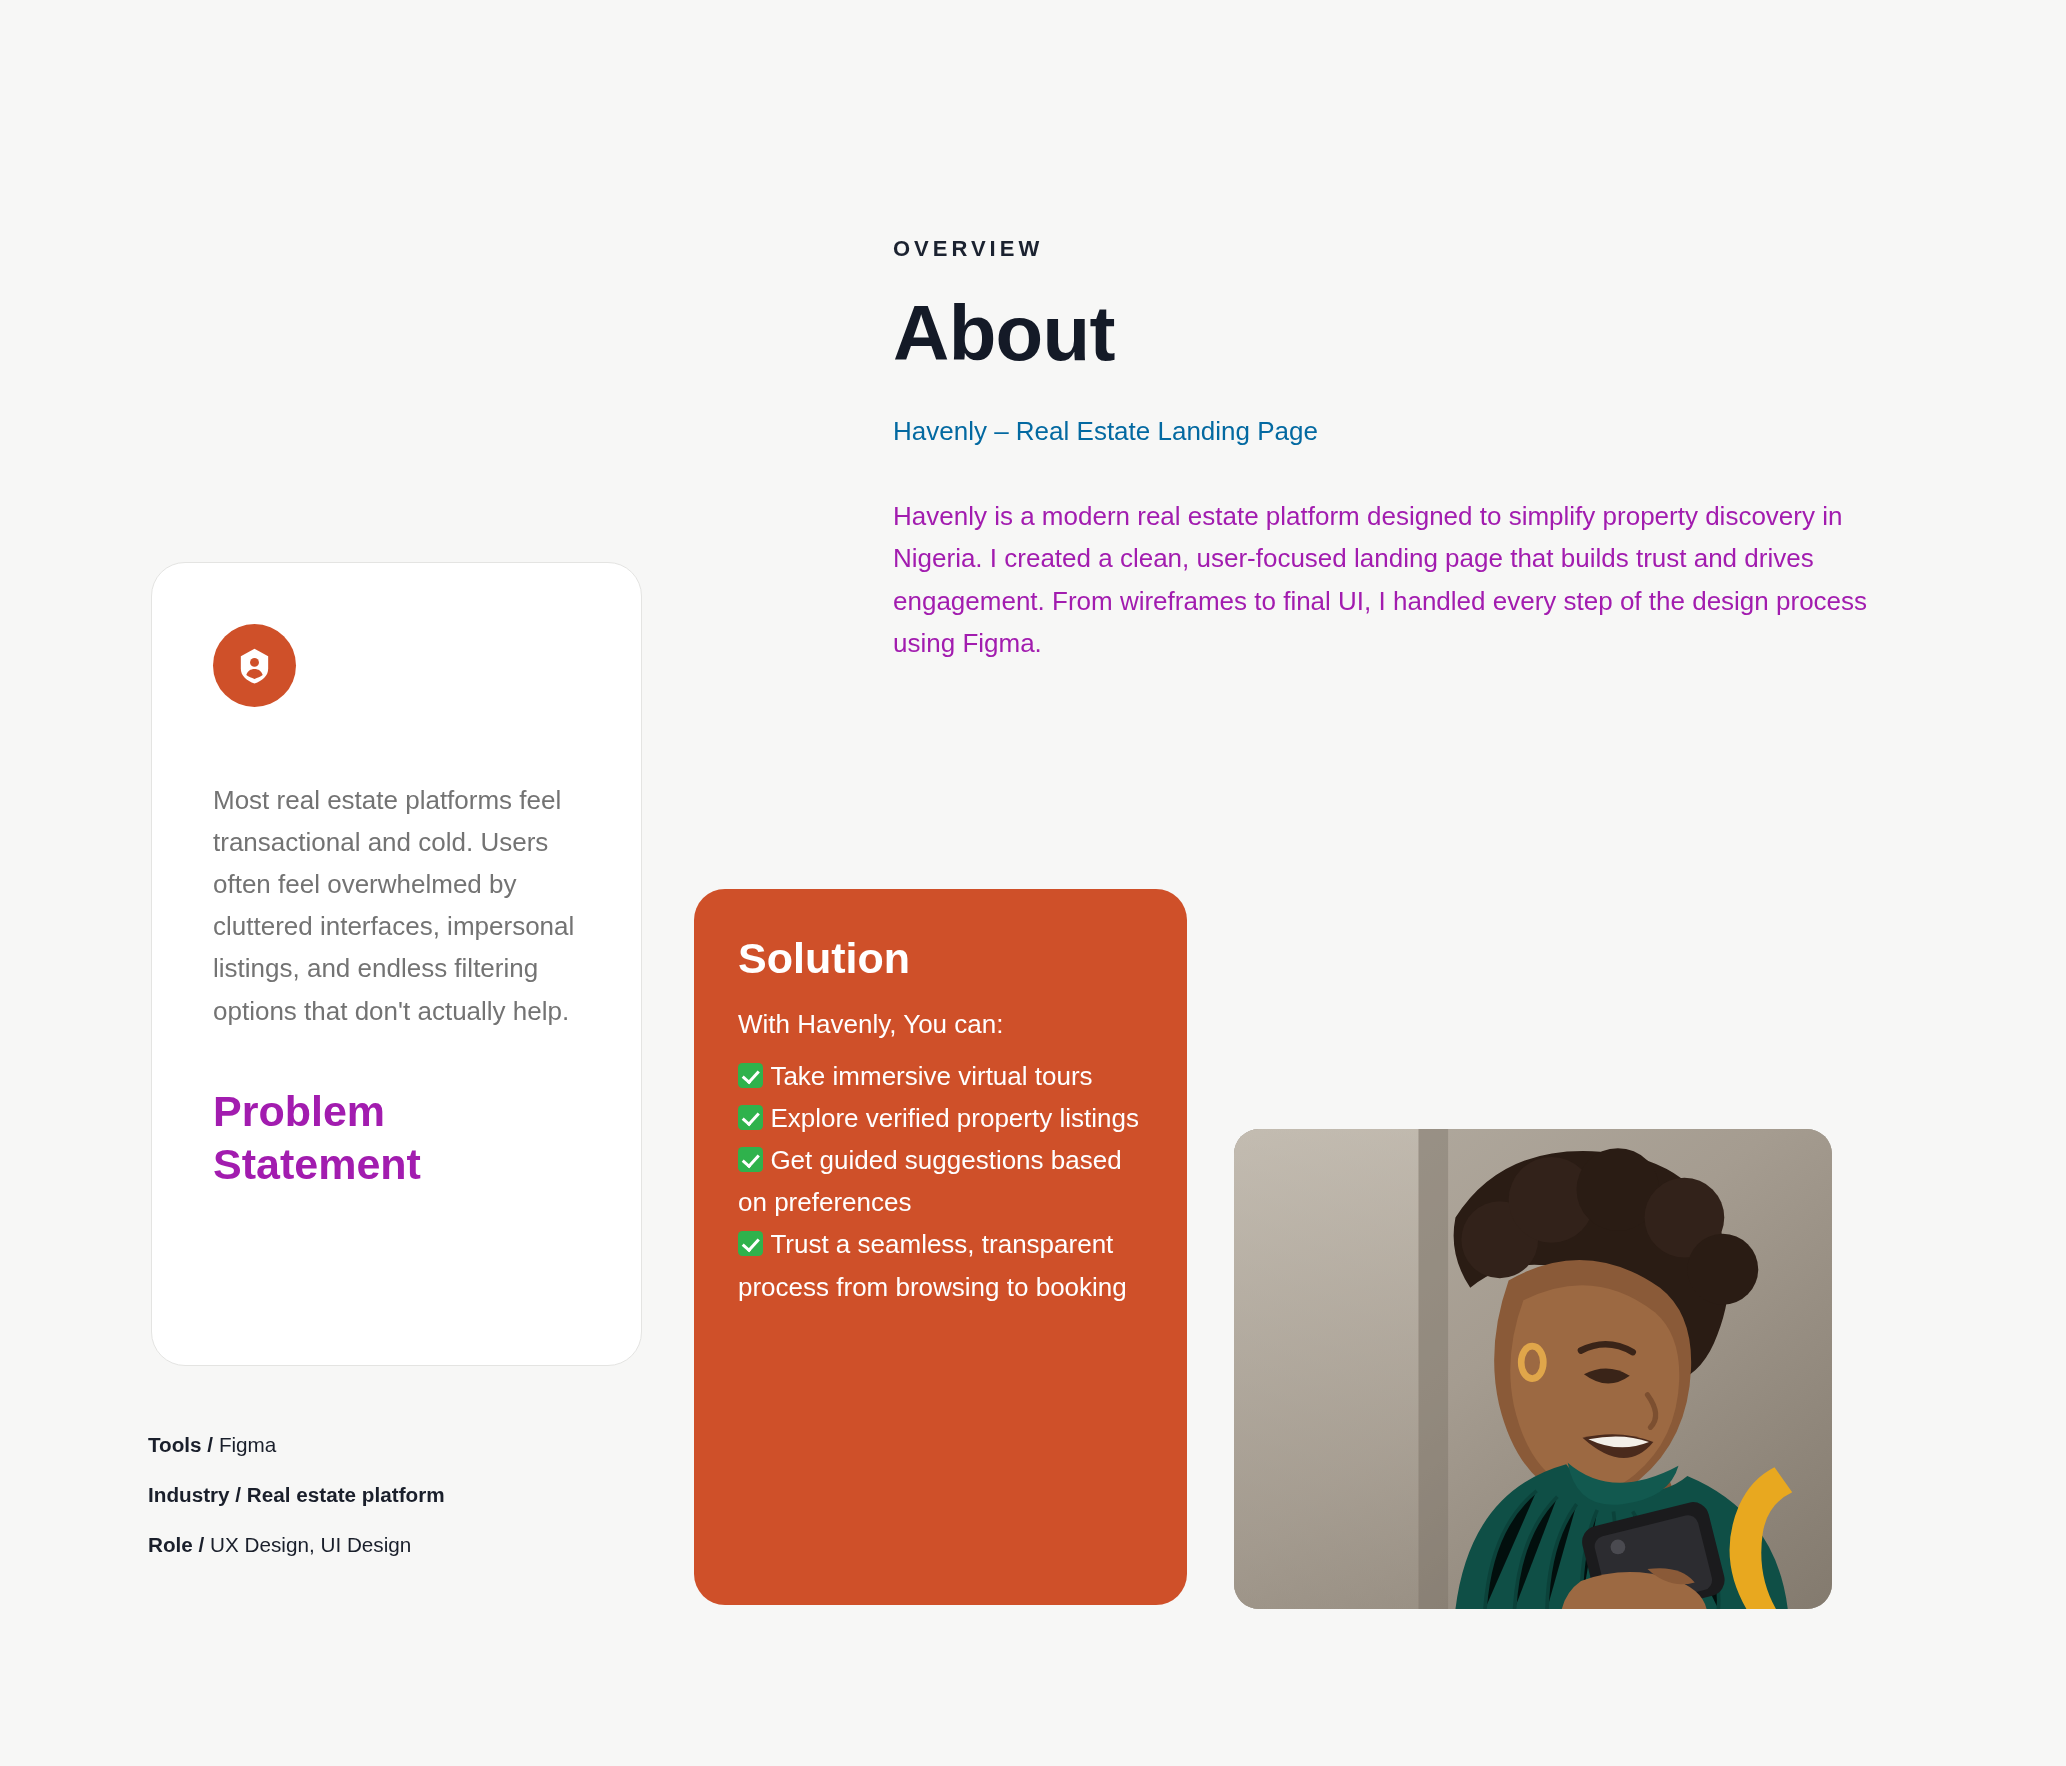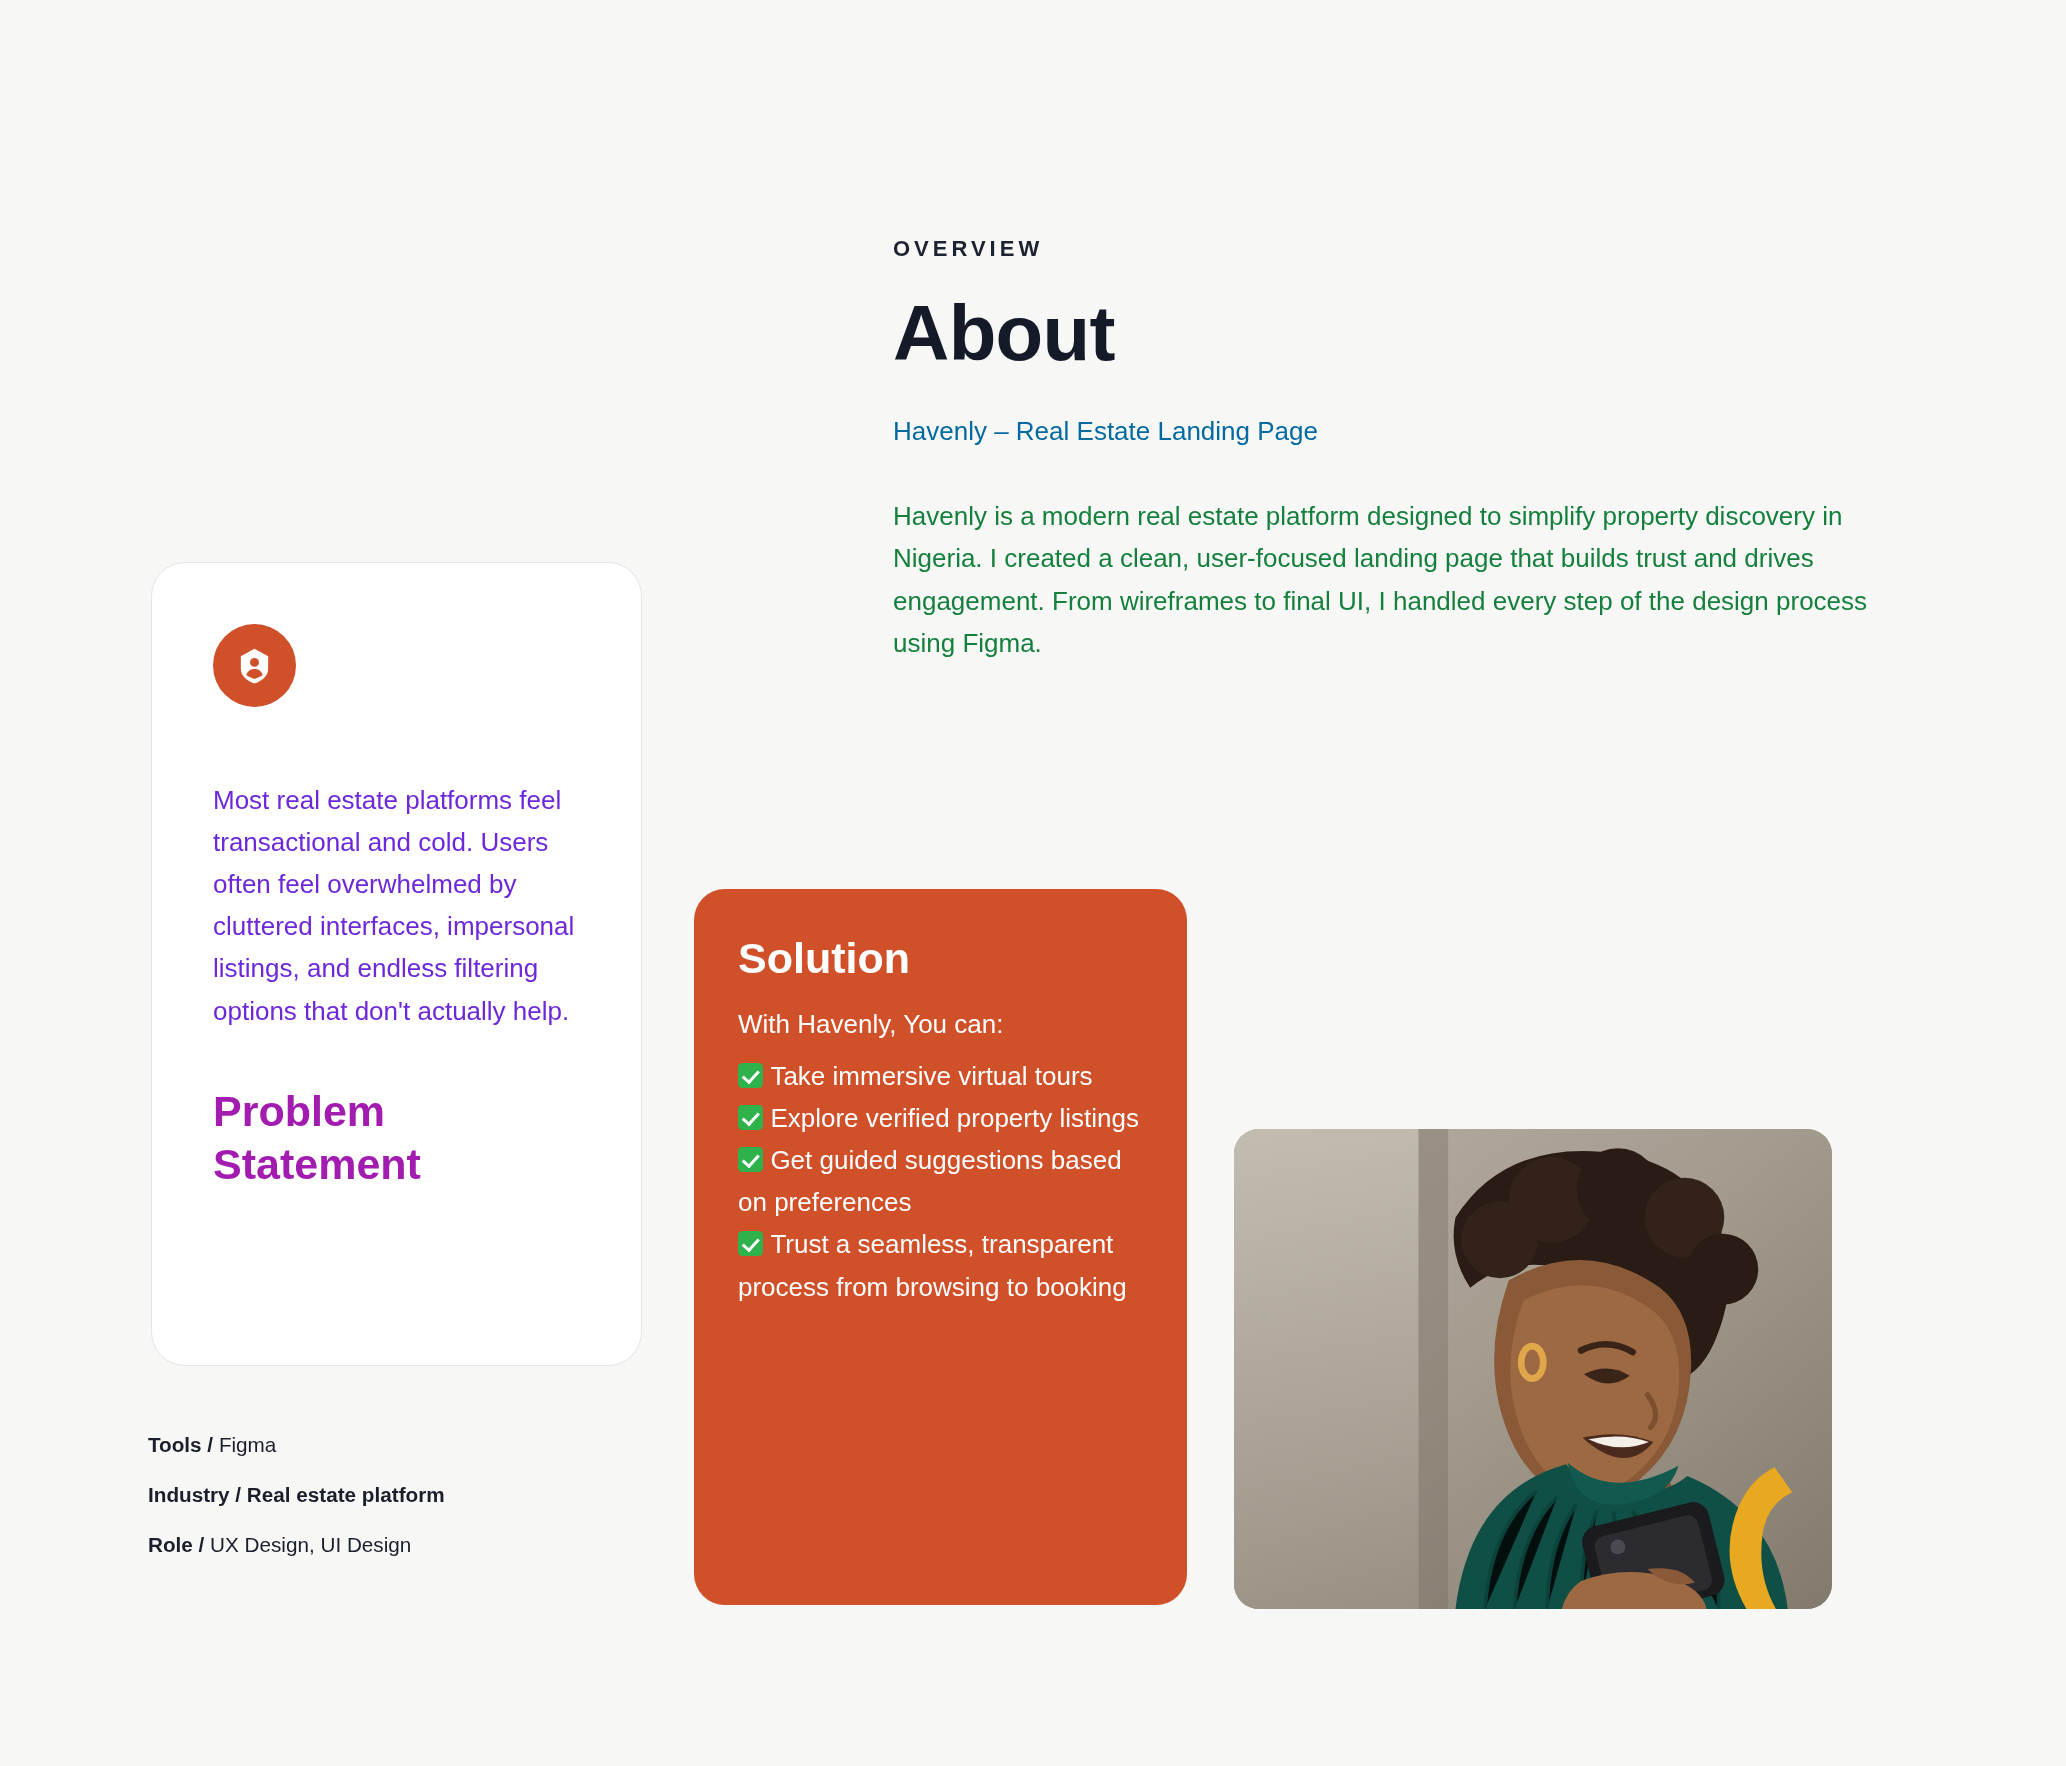--- a/index.html
+++ b/index.html
@@ -49,21 +49,21 @@
     margin-top: 38px;
     font-size: 26px;
     line-height: 1.4;
     color: #0369a1;
   }
 
   .about-body {
     margin-top: 46px;
     font-size: 26px;
     line-height: 1.62;
-    color: #15803d;
+    color: #a21caf;
     max-width: 1004px;
   }
 
   
   .problem-card {
     position: absolute;
     left: 151px;
     top: 562px;
     width: 491px;
     height: 804px;
@@ -99,21 +99,21 @@
   }
 
   .problem-text {
     position: absolute;
     left: 61px;
     top: 945px;
     transform: translateY(-729px);
     width: 378px;
     font-size: 26px;
     line-height: 1.62;
-    color: #6d28d9;
+    color: #737373;
   }
 
   
   .meta-list {
     position: absolute;
     left: 148px;
     top: 1435px;
     width: 517px;
   }
   .meta-row {

